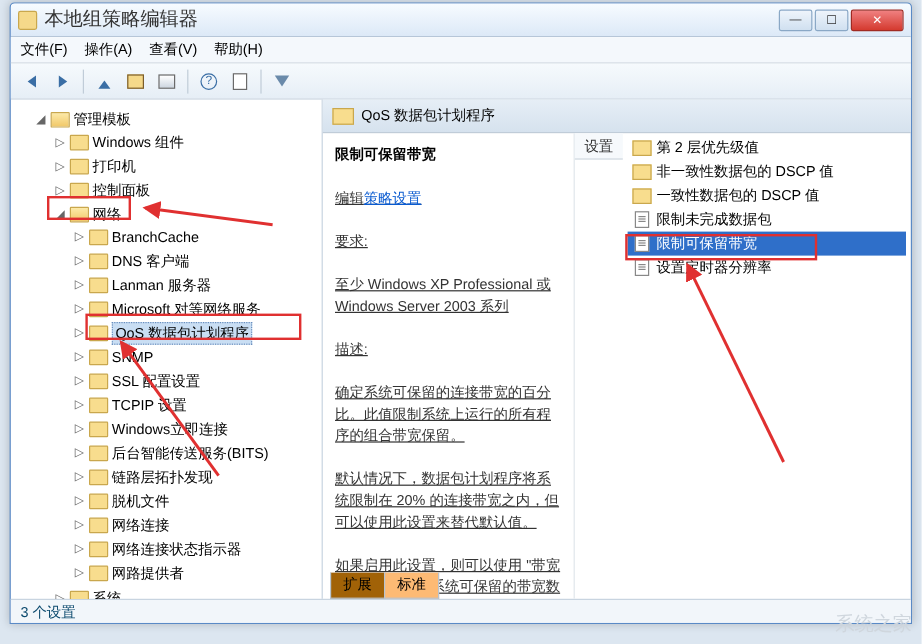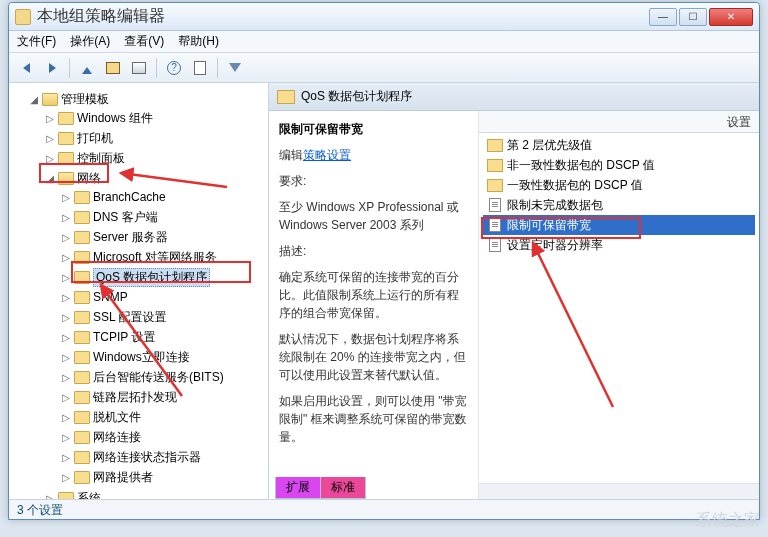--- a/index.html
+++ b/index.html
@@ -44,34 +44,34 @@
 .redarrow { position:absolute; pointer-events:none; }
 .redarrow svg { overflow:visible;}
 
 .detail-pane { flex:1; display:flex; flex-direction:column; position:relative;}
 .detail-head { height:28px; background: linear-gradient(#e6eef6,#d6e2ee); border-bottom:1px solid #c0ccd8; display:flex; align-items:center; padding:0 8px; gap:6px;}
 .detail-head .fld { width:18px;height:14px;background:#f8dd8e;border:1px solid #c9a74d;}
 .detail-body { flex:1; display:flex; overflow:hidden;}
 .detail-left { width:210px; padding:10px 10px; border-right:1px solid #e0e6ec; overflow:auto;}
 .detail-left h4 { font-size:12px; font-weight:bold; margin-bottom:8px;}
 .detail-left a { color:#0a5bd0; text-decoration:underline; cursor:pointer;}
-.detail-left p { margin:8px 0; line-height:1.5; color:#333;}
-.detail-right { flex:1; display:flex; flex-direction:column;text-align:right;}
+.detail-left p { margin:18px 0; line-height:1.5; color:#333;text-decoration:underline;}
+.detail-right { flex:1; display:flex; text-align:right;}
 .detail-right .col-head { height:22px; border-bottom:1px solid #d0d8e0; padding:3px 8px; color:#333; background:#f6f9fc;}
 .setting-list { flex:1; padding:2px 4px; position:relative;}
 .setting-item { display:flex; align-items:center; gap:4px; height:20px; padding:0 4px; cursor:pointer;}
 .setting-item.sel { background:#2f6fc9; color:#fff;}
 .sicon { width:16px;height:14px; display:inline-flex;align-items:center;justify-content:center;}
 .sicon .fld{width:16px;height:13px;background:#f8dd8e;border:1px solid #c9a74d;}
 .sicon .pg{width:12px;height:14px;border:1px solid #888;background:#fff;position:relative;}
 .sicon .pg::before{content:"";position:absolute;left:2px;top:3px;width:6px;height:1px;background:#888;box-shadow:0 2px 0 #888,0 4px 0 #888;}
 
 .tabs { position:absolute; left:0; bottom:0; height:22px; display:flex; align-items:flex-end; padding-left:6px;}
-.tab { border:1px solid #b8c4d0; border-top:none; padding:2px 10px; background:#ec4899; cursor:pointer; margin-right:-1px;}
-.tab.active { background:#d946ef; }
+.tab { border:1px solid #b8c4d0; border-top:none; padding:2px 10px; background:#fdba74; cursor:pointer; margin-right:-1px;}
+.tab.active { background:#a16207; }
 
 .statusbar { height:20px; border-top:1px solid #c8d4e0; background:#f2f6fa; padding:2px 8px; font-size:12px; color:#0c4a6e;}
 
 .watermark { position:absolute; right:8px; bottom:6px; color:#cfd6dd; font-size:16px; pointer-events:none;}
 .scroll-h { height:16px; background:#eef2f6; border-top:1px solid #d8e0e8;}
 </style>
 </head>
 <body>
 
 <div class="window">
@@ -176,21 +176,21 @@
                       <div class="row">
                         <span class="exp">▷</span>
                         <span class="fld"></span>
                         <span class="lbl">DNS 客户端</span>
                       </div>
                     </li>
                     <li>
                       <div class="row">
                         <span class="exp">▷</span>
                         <span class="fld"></span>
-                        <span class="lbl">Server 服务器</span>
+                        <span class="lbl">Lanman 服务器</span>
                       </div>
                     </li>
                     <li>
                       <div class="row">
                         <span class="exp">▷</span>
                         <span class="fld"></span>
                         <span class="lbl">Microsoft 对等网络服务</span>
                       </div>
                     </li>
                     <li>

